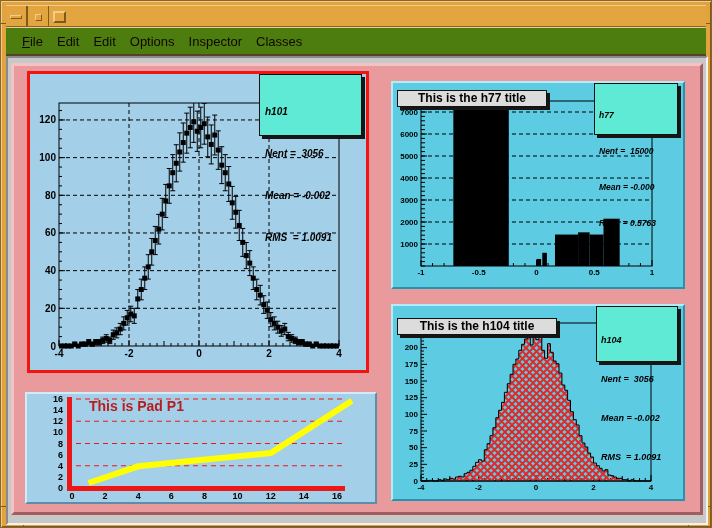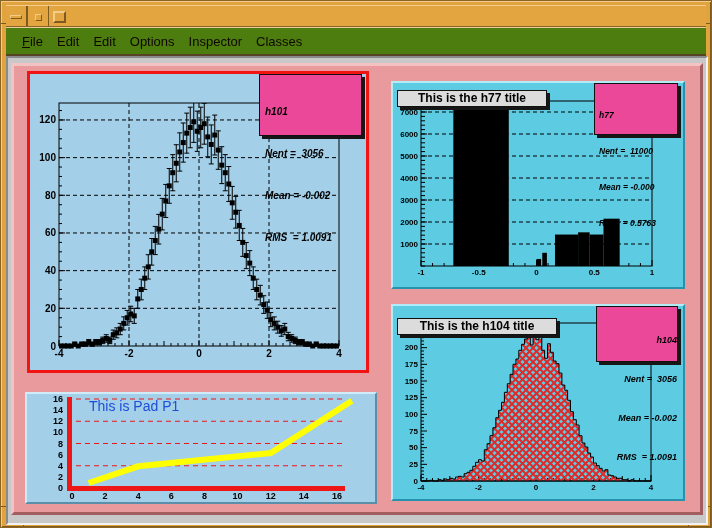--- a/index.html
+++ b/index.html
@@ -41,26 +41,26 @@
     border:2px solid;border-color:#b2ecf6 #2792ae #2792ae #b2ecf6;}
   .pad-h104{left:377px;top:238px;width:294px;height:197px;background:#5dcbe2;
     border:2px solid;border-color:#b2ecf6 #2792ae #2792ae #b2ecf6;}
   .plot{position:absolute;left:0;top:0;}
   
   .pave-title{position:absolute;background:#dcdcdc;border:1px solid #111;box-shadow:3px 3px 0 #161616;
     font-weight:bold;font-size:12px;text-align:center;color:#000;}
   .t-h101{left:2px;top:2px;width:160px;height:17px;line-height:15px;}
   .t-h77{left:4px;top:1px;width:150px;height:17px;line-height:15px;margin-top:6px;}
   .t-h104{left:4px;top:12px;width:160px;height:17px;line-height:15px;}
-  .pave-stats{position:absolute;background:#ec4899;border:1px solid #111;box-shadow:3px 3px 0 #161616;
+  .pave-stats{position:absolute;background:#5eead4;border:1px solid #111;box-shadow:3px 3px 0 #161616;
     font-style:italic;font-weight:bold;color:#000;white-space:pre;}
   .s-h101{left:229px;top:0;width:103px;height:62px;font-size:10px;line-height:14px;padding:2px 0 0 5px;}
   .s-h77{left:201px;top:0;width:84px;height:52px;font-size:8.5px;line-height:12px;padding:1px 0 0 4px;}
-  .s-h104{left:203px;top:0;width:82px;height:56px;font-size:9px;line-height:13px;padding:1px 0 0 4px;text-align:right;}
-  .p1-title{position:absolute;left:62px;top:4px;font-size:14px;font-weight:normal;color:#1d4ed8;}
+  .s-h104{left:203px;top:0;width:82px;height:56px;font-size:9px;line-height:13px;padding:1px 0 0 4px;}
+  .p1-title{position:absolute;left:62px;top:4px;font-size:14px;font-weight:bold;color:#b91c1c;}
 </style>
 </head>
 <body>
 
 <div class="window">
 
   <div class="notch" style="left:0;top:22px;width:5px;height:1px;"></div>
   <div class="notch" style="right:0;top:22px;width:5px;height:1px;"></div>
   <div class="notch" style="left:0;top:505px;width:5px;height:1px;"></div>
   <div class="notch" style="right:0;top:505px;width:5px;height:1px;"></div>
@@ -615,21 +615,21 @@
               <rect x="149.275" y="169.8" width="4.6200000000000045" height="13.199999999999989" fill="#000"></rect>
               <rect x="161.98" y="151.54" width="23.099999999999994" height="31.460000000000008" fill="#000"></rect>
               <rect x="185.07999999999998" y="149.34" width="11.550000000000011" height="33.66" fill="#000"></rect>
               <rect x="196.63" y="151.54" width="13.860000000000014" height="31.460000000000008" fill="#000"></rect>
               <rect x="210.49" y="135.7" width="16.169999999999987" height="47.30000000000001" fill="#000"></rect>
             </g>
           </svg>
         <div class="pave-title t-h77">This is the h77 title</div>
         <div class="pave-stats s-h77">
           <div>h77</div>
-          <div>Nent =  11000</div>
+          <div>Nent =  15000</div>
           <div>Mean = -0.000</div>
           <div>RMS  = 0.5763</div>
         </div>
       </div>
 
       <div class="pad pad-h104">
         <svg class="plot" id="svg-h104" width="290" height="193" viewBox="0 0 290 193">
             <rect x="28" y="17" width="230" height="158" fill="none" stroke="#000" stroke-width="1"></rect>
             <g stroke="#000" stroke-width="1">
               <line x1="28" y1="175" x2="28" y2="169"></line>

